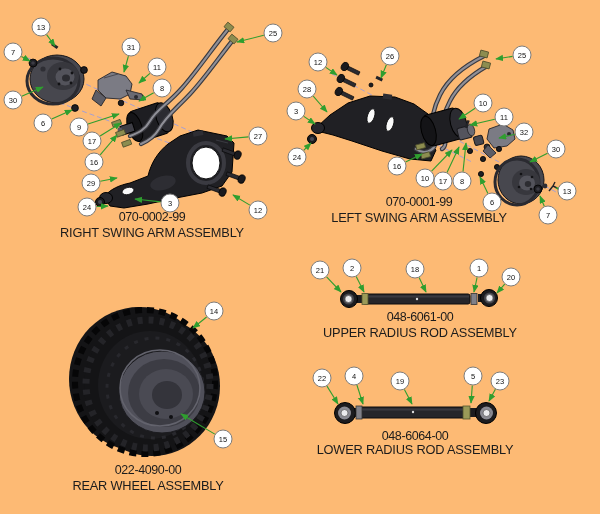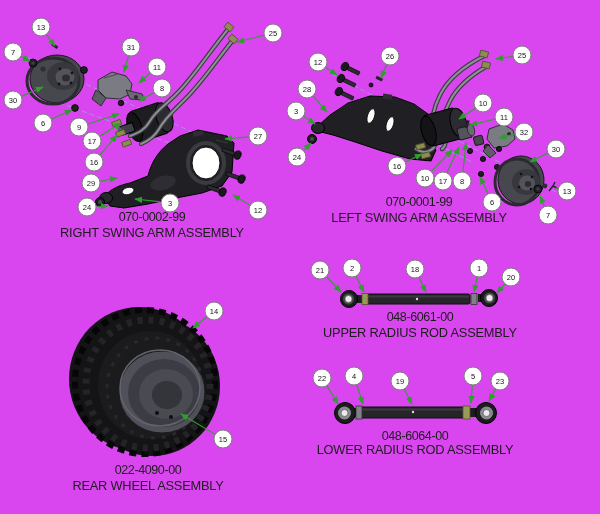--- a/index.html
+++ b/index.html
@@ -1,16 +1,16 @@
 <!DOCTYPE html>
 <html><head>
 <meta charset="utf-8">
 <style>
   html,body { margin:0; padding:0; background:#ffffff; }
-  .page { position:relative; width:600px; height:514px; background:#d946ef; overflow:hidden;
+  .page { position:relative; width:600px; height:514px; background:#fdba74; overflow:hidden;
           font-family:"Liberation Sans", sans-serif; }
   svg { display:block; }
   .cl { stroke:#9c9cdd; stroke-width:0.9; stroke-dasharray:5 3; fill:none; }
   .hose-o { fill:none; stroke:#3a3a40; stroke-width:4.4; stroke-linecap:round; }
   .hose-i { fill:none; stroke:#8f8f97; stroke-width:2.1; stroke-linecap:round; }
   .olive { fill:#8d8d50; stroke:#4e4e2b; stroke-width:0.8; }
   .nut { fill:#1e1e23; stroke:#000; stroke-width:0.8; }
   .blackpart { fill:#202024; stroke:#000; stroke-width:1; }
   .graypart { fill:#7b7b84; stroke:#26262b; stroke-width:0.9; }
   .graypart2 { fill:#5d5d66; stroke:#26262b; stroke-width:0.9; }

